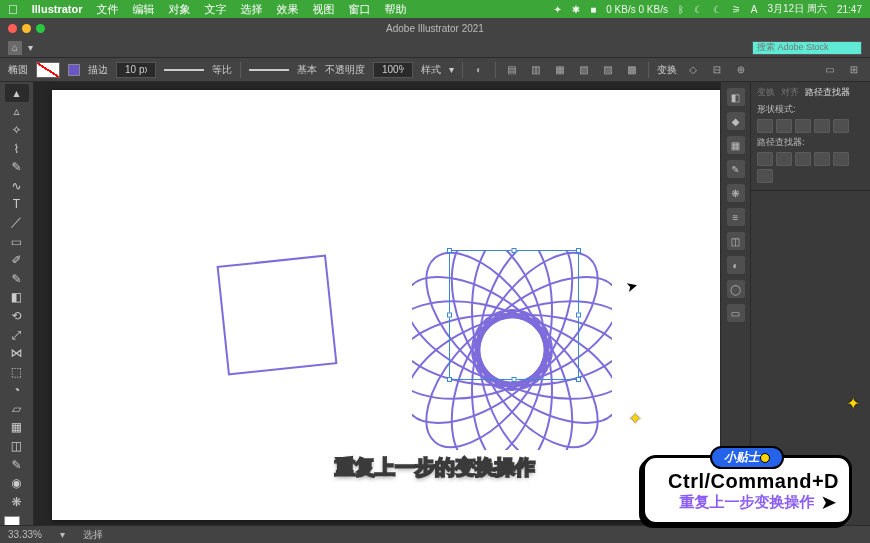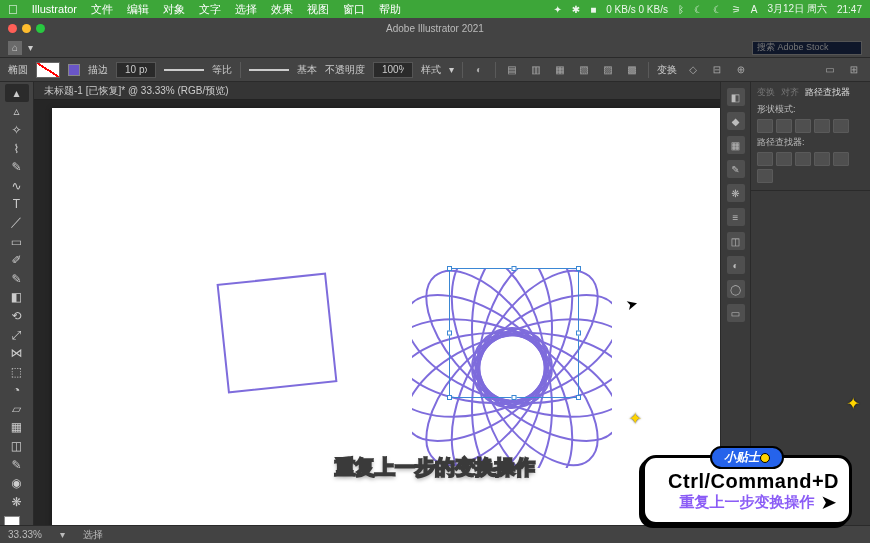--- a/index.html
+++ b/index.html
@@ -1,29 +1,29 @@
 <!DOCTYPE html>
 <html><head>
 <meta charset="utf-8">
 <style>
 *{margin:0;padding:0;box-sizing:border-box;font-family:"PingFang SC","Microsoft YaHei",sans-serif}
 body{width:870px;height:543px;background:#323232;overflow:hidden;position:relative;font-size:10px;color:#ccc}
 .mac-menubar{height:18px;background:#3da639;display:flex;align-items:center;padding:0 8px;color:#fff;font-size:11px;gap:14px}
 .mac-menubar .apple{font-size:13px}
-.mac-menubar .app{font-weight:400}
+.mac-menubar .app{font-weight:700}
 .mac-menubar .menu{cursor:default}
 .mac-menubar .right{margin-left:auto;display:flex;gap:10px;align-items:center;font-size:10px}
 .mac-menubar .right span{opacity:.9}
 .titlebar{height:20px;background:#434343;display:flex;align-items:center;position:relative}
 .titlebar .dots{display:flex;gap:5px;padding-left:8px}
 .titlebar .dot{width:9px;height:9px;border-radius:50%}
 .titlebar .center{position:absolute;left:50%;transform:translateX(-50%);font-size:10px;color:#bbb}
 .top-controls{height:20px;background:#434343;border-bottom:1px solid #2a2a2a;display:flex;align-items:center;gap:6px;padding:0 8px;font-size:10px}
 .top-controls .home{width:14px;height:14px;background:#6a6a6a;display:flex;align-items:center;justify-content:center}
-.top-controls .search{margin-left:auto;width:110px;height:14px;background:#0f172a;border:1px solid #555;color:#777;padding:0 4px;font-size:9px;display:flex;align-items:center}
+.top-controls .search{margin-left:auto;width:110px;height:14px;background:#5eead4;border:1px solid #555;color:#777;padding:0 4px;font-size:9px;display:flex;align-items:center}
 .options-bar{height:24px;background:#434343;border-bottom:1px solid #2a2a2a;display:flex;align-items:center;gap:8px;padding:0 8px;font-size:10px;color:#ccc}
 .options-bar .swatch{width:24px;height:16px;background:#fff;position:relative;border:1px solid #666}
 .options-bar .swatch::after{content:"";position:absolute;inset:0;background:linear-gradient(to top right,transparent 46%,red 46%,red 54%,transparent 54%)}
 .options-bar .chip{width:12px;height:12px;background:#6a56c8;border:1px solid #888}
 .options-bar select,.options-bar input{background:#2a2a2a;border:1px solid #555;color:#ccc;height:16px;font-size:10px;padding:0 8px}
 .options-bar input{width:40px}
 .options-bar .line-sample{width:40px;height:7px;display:flex;align-items:center}
 .options-bar .line-sample::before{content:"";display:block;width:100%;height:2px;background:#ccc}
 .options-bar .sep{width:1px;height:16px;background:#5a5a5a}
 .options-bar .iconbtn{width:16px;height:16px;display:flex;align-items:center;justify-content:center;color:#aaa;border-radius:2px}
@@ -177,21 +177,20 @@
     <div class="tool">✎</div>
     <div class="tool">◉</div>
     <div class="tool">❋</div>
     <div class="swatches">
       <div class="back"></div>
         <div class="front"></div>
     </div>
   </div>
 
   <div class="doc-area">
-    <div class="doc-tab">未标题-1 [已恢复]* @ 33.33% (RGB/预览)</div>
     <div class="canvas-wrap">
       <div class="artboard">
         <div class="square"></div>
         <div class="spiro">
           <svg viewBox="0 0 200 200">
             <g stroke="#7e6cdc" stroke-width="2" fill="none">
               <ellipse cx="100" cy="60" rx="40" ry="80" transform="rotate(0 100 100)"></ellipse>
               <ellipse cx="100" cy="60" rx="40" ry="80" transform="rotate(20 100 100)"></ellipse>
               <ellipse cx="100" cy="60" rx="40" ry="80" transform="rotate(40 100 100)"></ellipse>
               <ellipse cx="100" cy="60" rx="40" ry="80" transform="rotate(60 100 100)"></ellipse>

